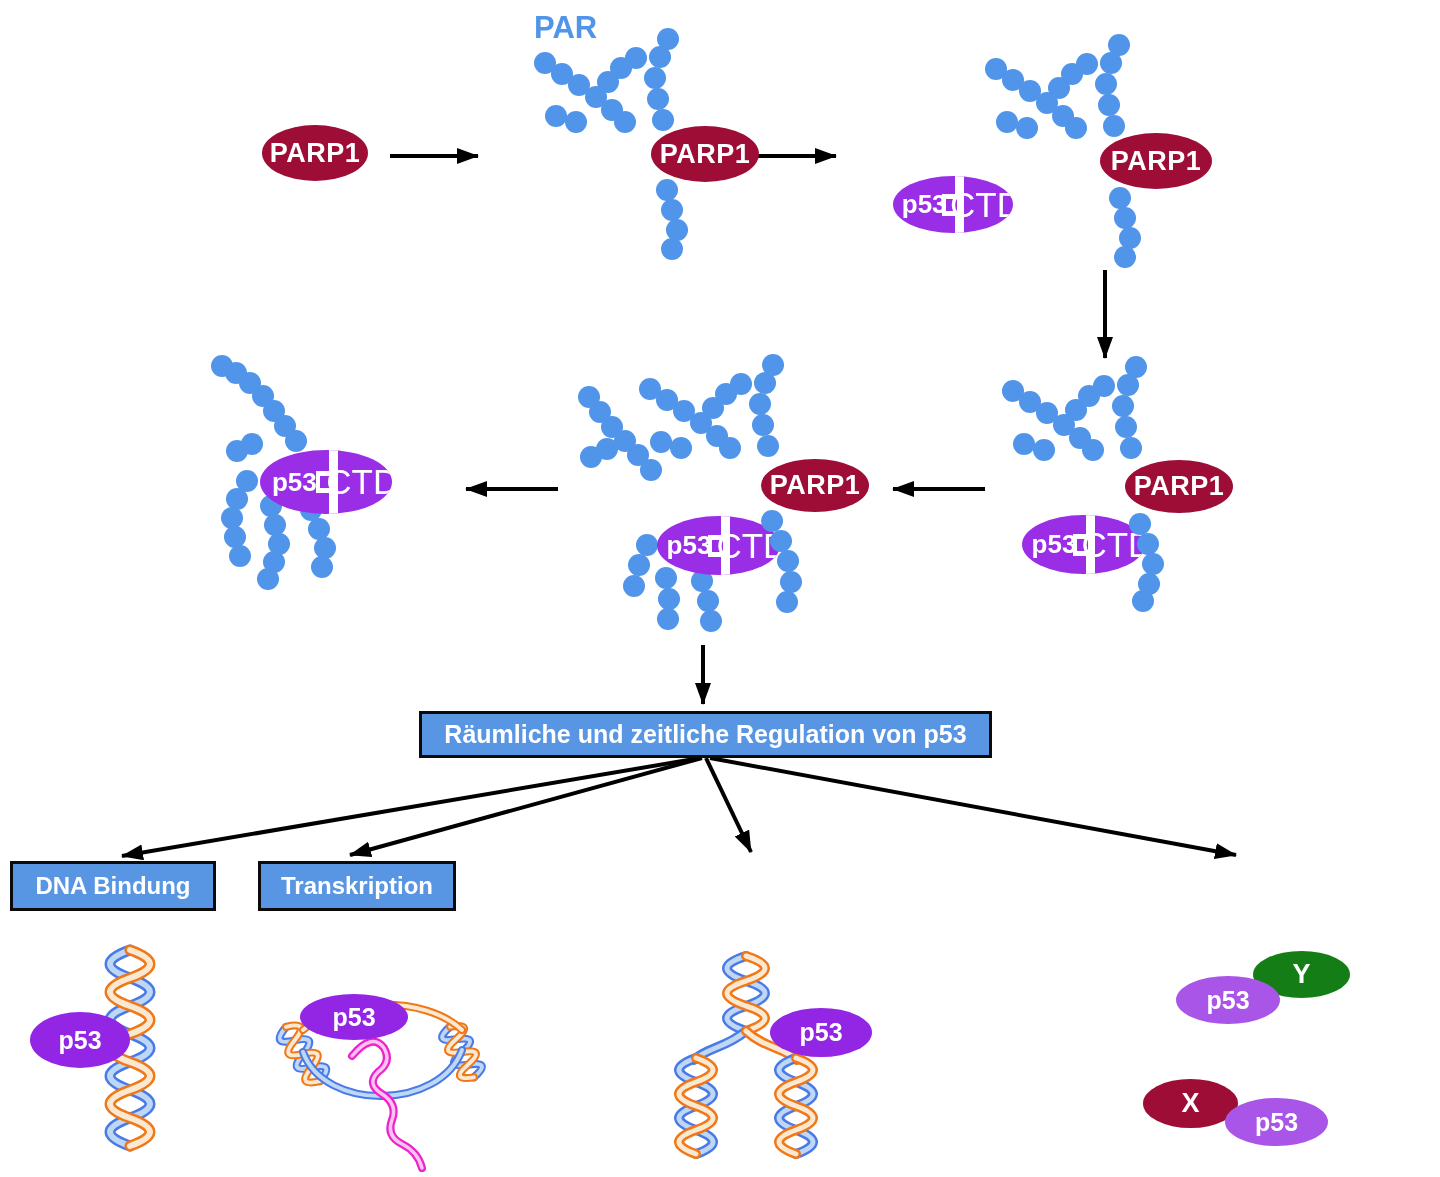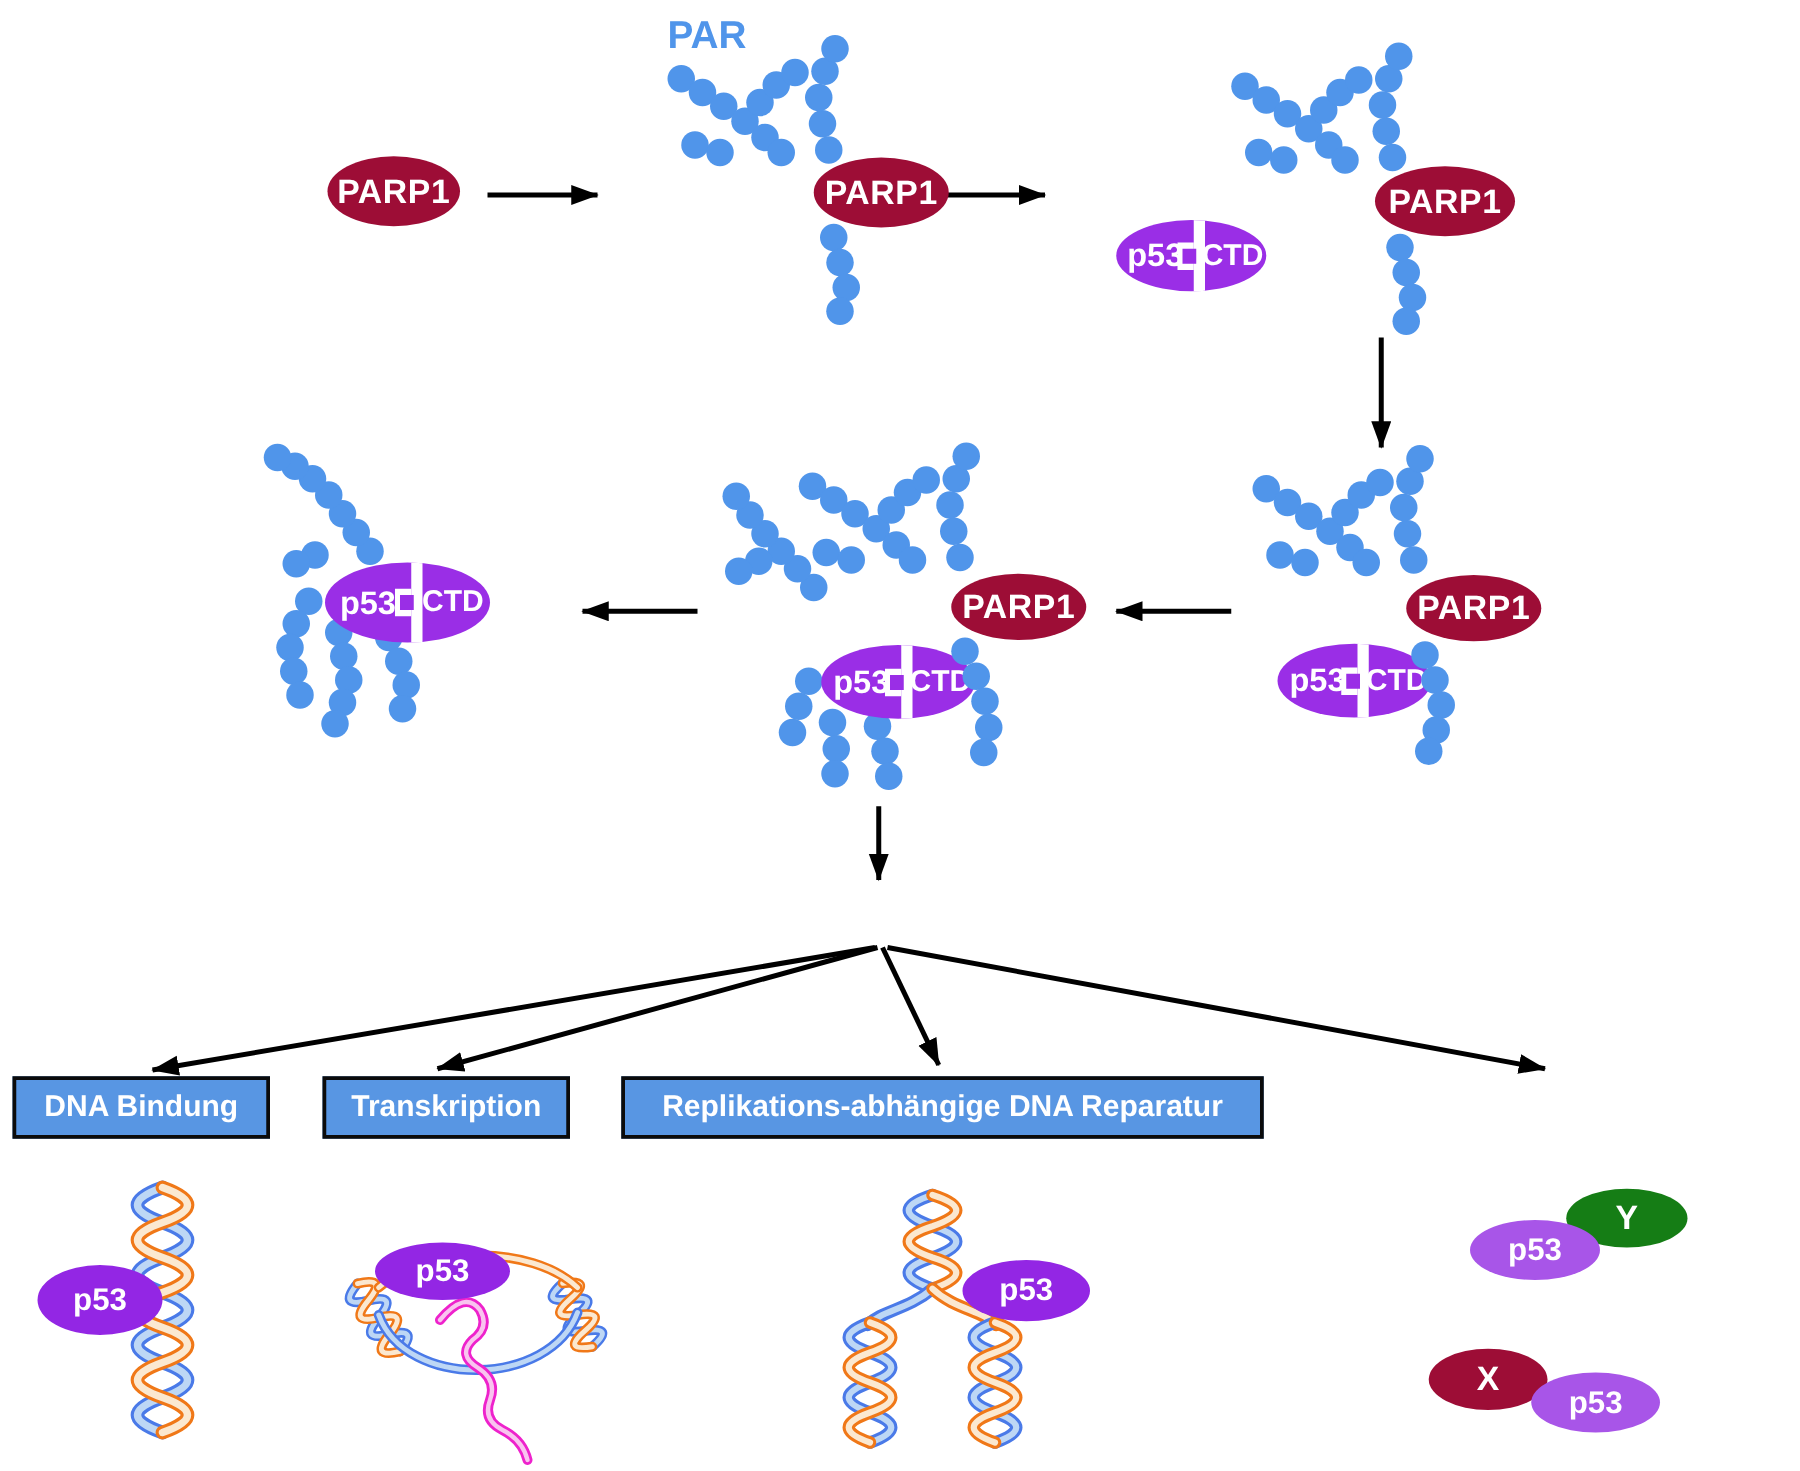--- a/index.html
+++ b/index.html
@@ -15,21 +15,21 @@
   .p53v  { background:#9326E4; font-size:25px; }
   .p53l  { background:#A855E8; font-size:25px; }
   .xe    { background:#9D0D36; font-size:27px; }
   .ye    { background:#157D15; font-size:27px; }
 
   .pctd { position:absolute; border-radius:50%; overflow:hidden; background:#9A2EE6;
           color:#ffffff; z-index:3; }
   .pctd-p53 { position:absolute; left:3%; width:46%; top:0; bottom:0; display:flex;
               align-items:center; justify-content:center; font-weight:bold; font-size:26px; }
   .pctd-ctd { position:absolute; right:1%; width:43%; top:0; bottom:0; display:flex;
-              align-items:center; justify-content:center; font-weight:bold; font-size:24px; }
+              align-items:center; justify-content:center; font-weight:normal; font-size:35px; }
   .pctd-gap { position:absolute; left:52%; top:-2px; bottom:-2px; width:9px; background:#ffffff; }
   .pctd-gap::before { content:""; position:absolute; left:-13px; top:50%; margin-top:-11px;
                       width:13px; height:22px; background:#ffffff; }
   .pctd-gap::after  { content:""; position:absolute; left:-9px; top:50%; margin-top:-6px;
                       width:11px; height:12px; background:#9A2EE6; }
 
   .parlabel { position:absolute; left:534px; top:10px; color:#5095EA;
               font-weight:bold; font-size:31px; z-index:3; }
 
   .mainbox, .catbox { position:absolute; background:#5896E3; border:3px solid #0b0b0b;
@@ -218,23 +218,23 @@
     <span class="pctd-p53">p53</span>
     <span class="pctd-gap"></span>
     <span class="pctd-ctd">CTD</span>
   </div>
   <div class="pctd" style="left:260px; top:450px; width:132px; height:64px;">
     <span class="pctd-p53">p53</span>
     <span class="pctd-gap"></span>
     <span class="pctd-ctd">CTD</span>
   </div>
 
+  <div class="mainbox">Räumliche und zeitliche Regulation von p53</div>
   <div class="catbox cb2">Transkription</div>
   <div class="catbox cb1">DNA Bindung</div>
-  <div class="catbox cb3">Replikations-abhängige DNA Reparatur</div>
 
   <div class="ell p53v" style="left:30px; top:1012px; width:100px; height:56px;">p53</div>
   <div class="ell p53v" style="left:300px; top:994px; width:108px; height:46px;">p53</div>
   <div class="ell p53v" style="left:770px; top:1008px; width:102px; height:49px;">p53</div>
 
   <div class="ell ye" style="left:1253px; top:951px; width:97px; height:47px;">Y</div>
   <div class="ell p53l" style="left:1176px; top:976px; width:104px; height:48px;">p53</div>
   <div class="ell xe" style="left:1143px; top:1079px; width:95px; height:49px;">X</div>
   <div class="ell p53l" style="left:1225px; top:1098px; width:103px; height:48px;">p53</div>
 

